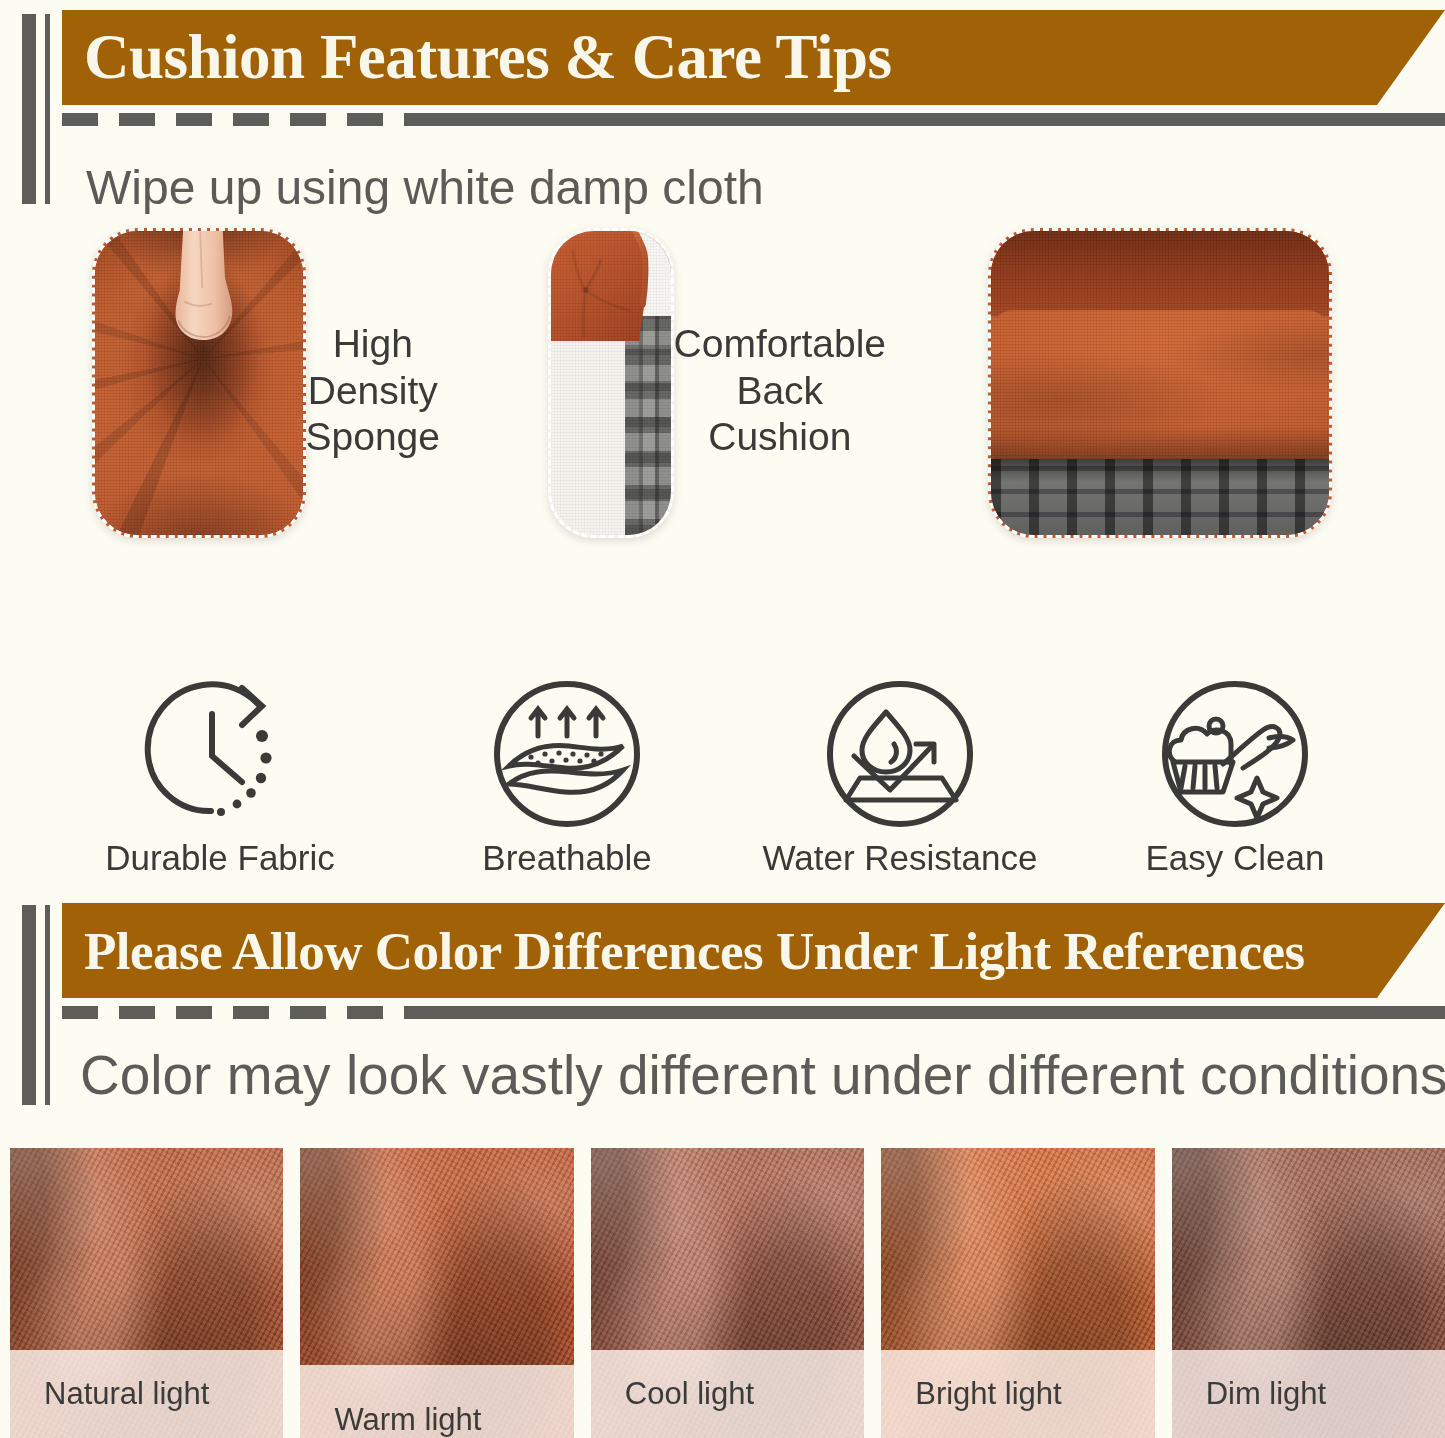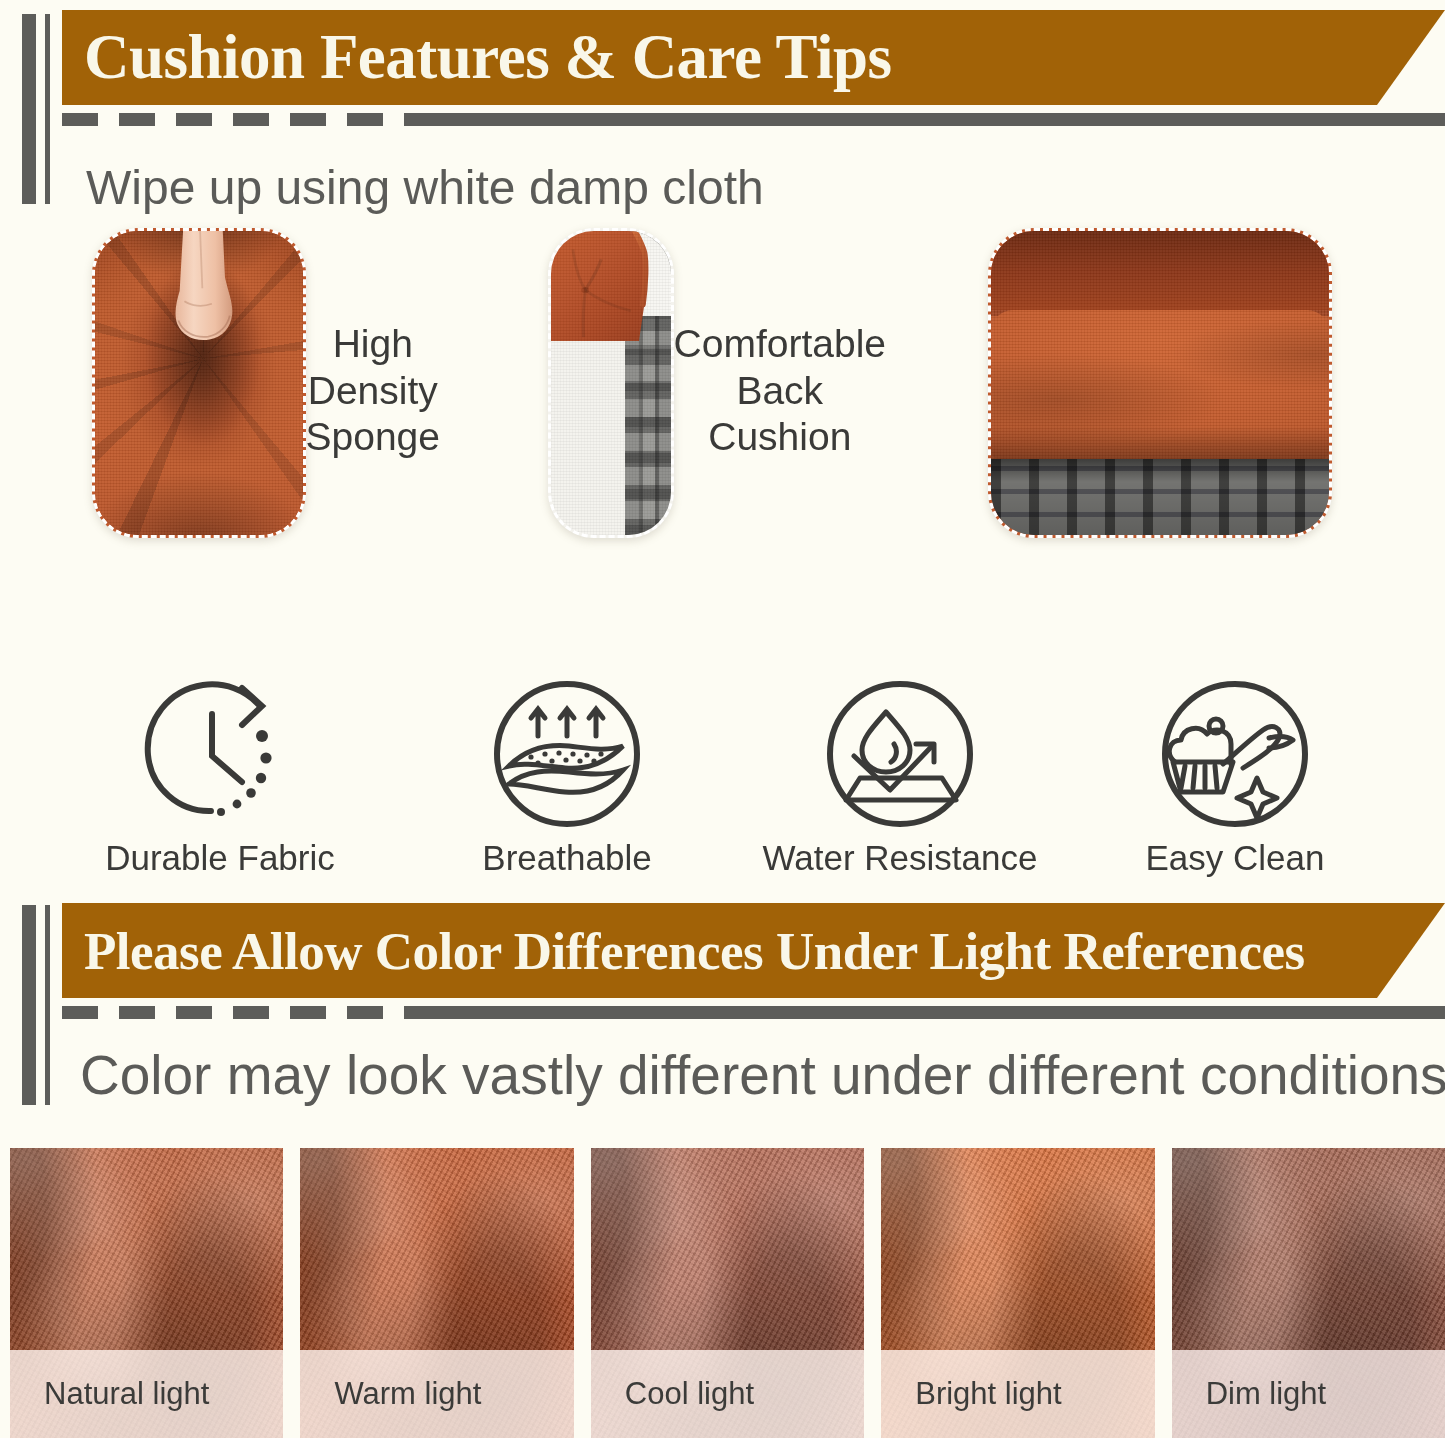--- a/index.html
+++ b/index.html
@@ -409,21 +409,21 @@
     <div class="swatch-fold"></div>
     <div class="swatch-band" style="height:88px;">
       <span class="swatch-band-label">Natural light</span>
     </div>
   </div>
 
   <div class="swatch">
     <div class="swatch-photo" style="background:linear-gradient(135deg,#cf6133 0%,#c2562a 45%,#ab4520 100%);"></div>
     <div class="swatch-drape"></div>
     <div class="swatch-fold"></div>
-    <div class="swatch-band" style="height:88px;">
+    <div class="swatch-band" style="height:73px;align-items:flex-end;">
       <span class="swatch-band-label">Warm light</span>
     </div>
   </div>
 
   <div class="swatch">
     <div class="swatch-photo" style="background:linear-gradient(135deg,#bb6b53 0%,#b0614a 45%,#97503a 100%);"></div>
     <div class="swatch-drape"></div>
     <div class="swatch-fold"></div>
     <div class="swatch-band" style="height:88px;">
       <span class="swatch-band-label">Cool light</span>

